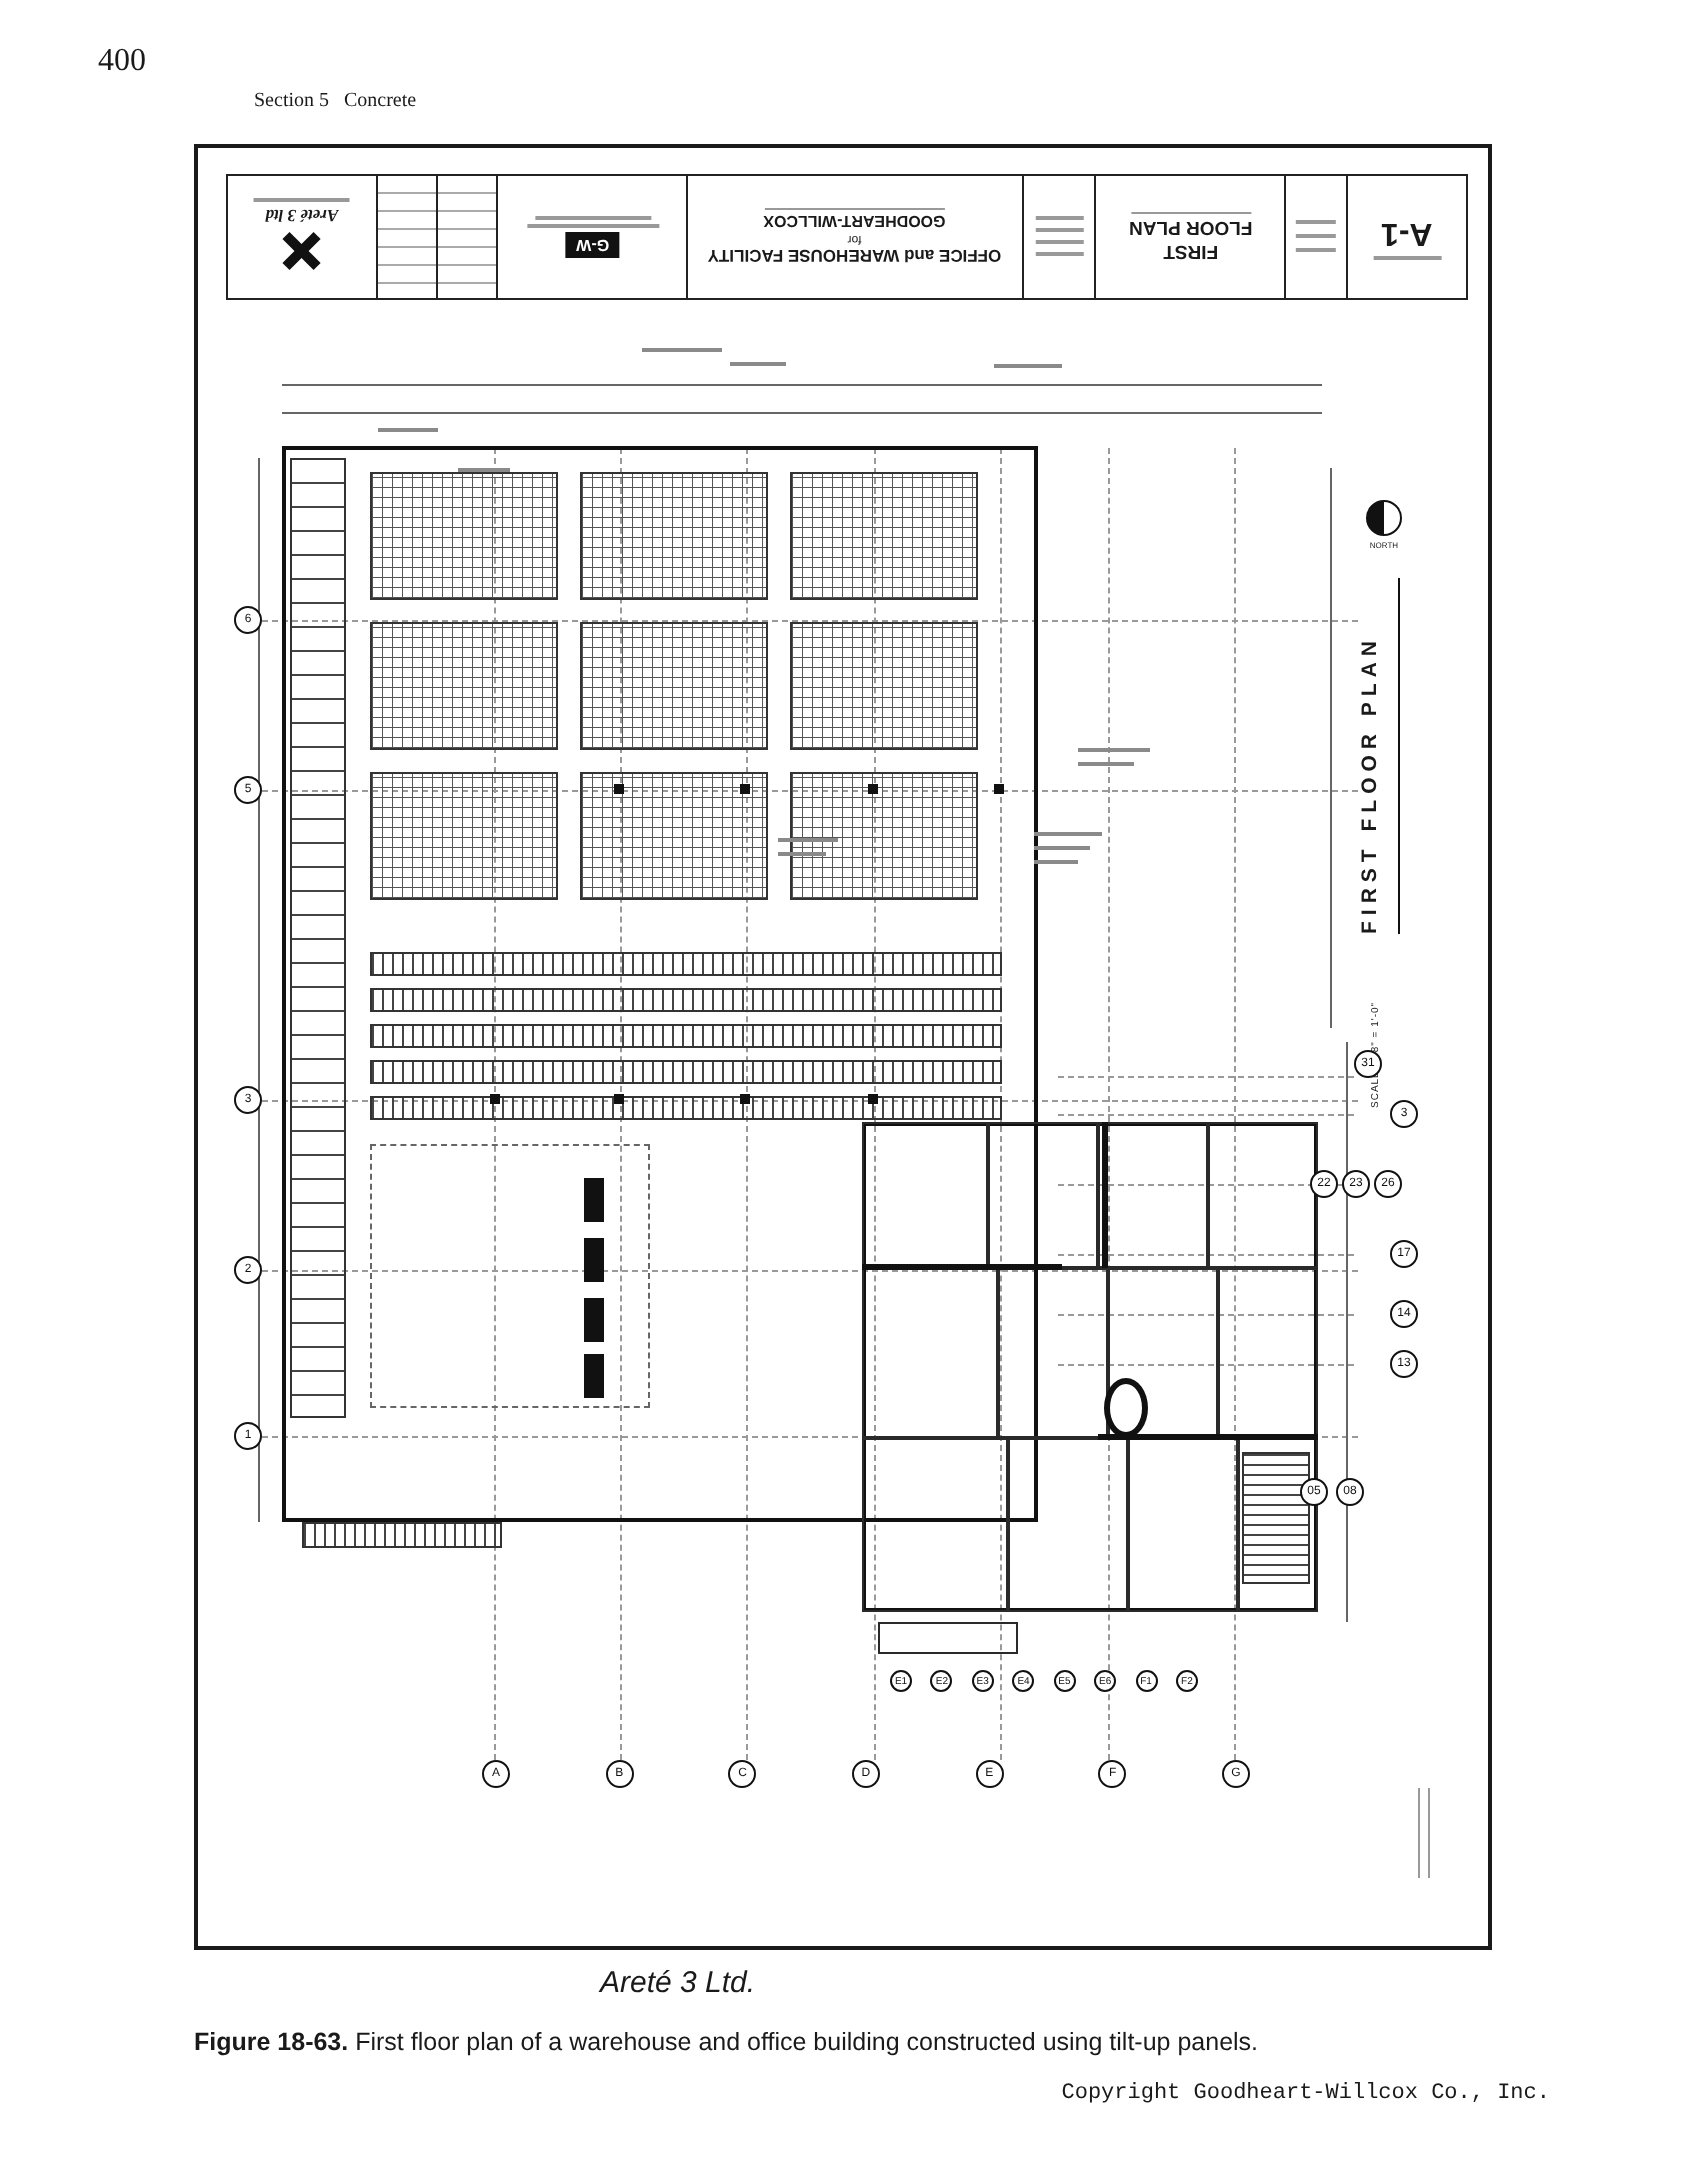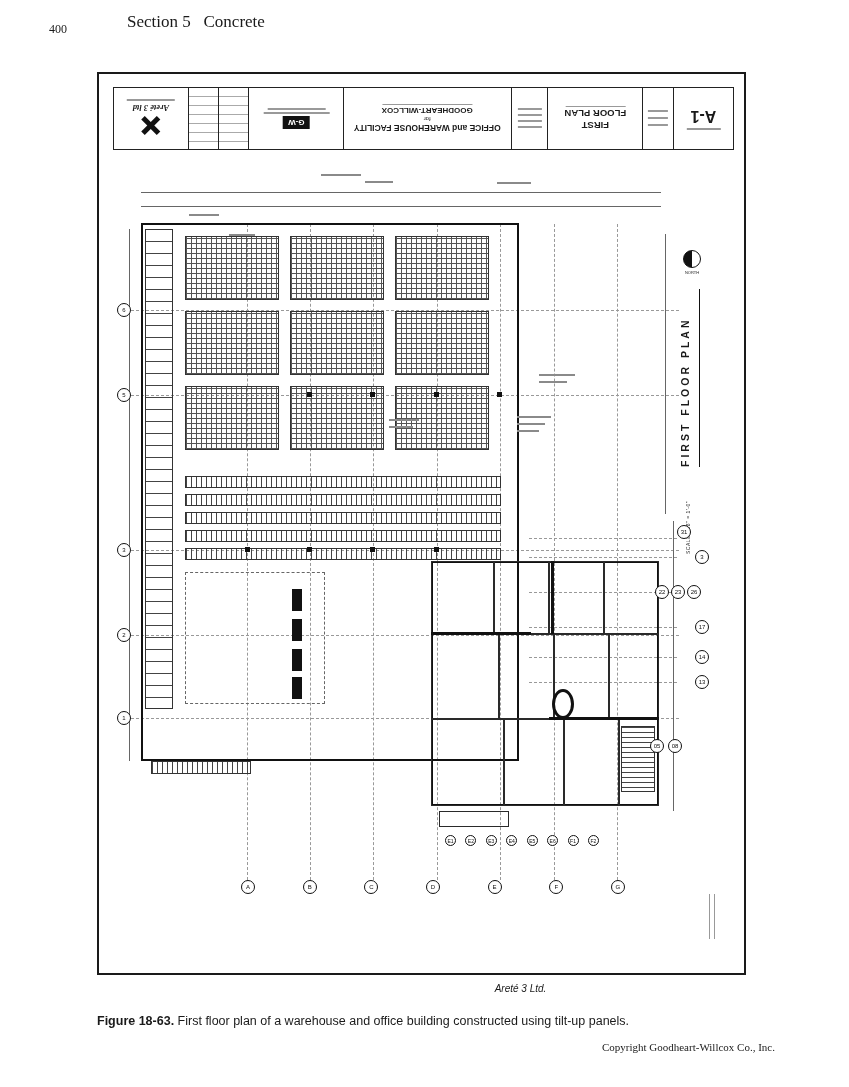--- a/index.html
+++ b/index.html
@@ -1,29 +1,29 @@
 <!DOCTYPE html>
 <html><head>
 <meta charset="utf-8">
 <style>
   html,body{margin:0;padding:0}
   body{width:849px;height:1087px;background:#fff;position:relative;
        font-family:"Liberation Serif",serif;color:#1a1a1a;overflow:hidden}
   .abs{position:absolute}
 
   
-  .pageno{position:absolute;left:49px;top:22px;font-size:12px}
-  .sechead{position:absolute;left:127px;top:12px;font-size:17px;white-space:pre}
-  .attrib{position:absolute;left:300px;top:983px;width:441px;text-align:center;
-          font-style:italic;font-size:10px;font-family:"Liberation Sans",sans-serif}
+  .pageno{position:absolute;left:49px;top:22px;font-size:16px}
+  .sechead{position:absolute;left:127px;top:45px;font-size:10px;white-space:pre}
+  .attrib{position:absolute;left:300px;top:983px;width:441px;text-align:left;
+          font-style:italic;font-size:15px;font-family:"Liberation Sans",sans-serif}
   .caption{position:absolute;left:97px;top:1001px;width:660px;font-size:12.5px;
            font-family:"Liberation Sans",sans-serif;line-height:1.25}
   .caption b{font-weight:bold}
   .copyright{position:absolute;left:97px;top:1041px;width:678px;text-align:right;
-             font-size:11px;font-family:Liberation Serif, serif}
+             font-size:11px;font-family:Liberation Mono, monospace}
 
   
   .sheet{position:absolute;left:97px;top:72px;width:649px;height:903px;
          border:2px solid #1a1a1a;background:#fff;box-sizing:border-box}
 
   
   .tb{position:absolute;left:14px;top:13px;width:621px;height:63px;
       border:1px solid #222;display:flex;box-sizing:border-box;background:#fff}
   .tbc{border-left:1px solid #222;position:relative;overflow:hidden;box-sizing:border-box;height:100%}
   .tbc:first-child{border-left:none}

